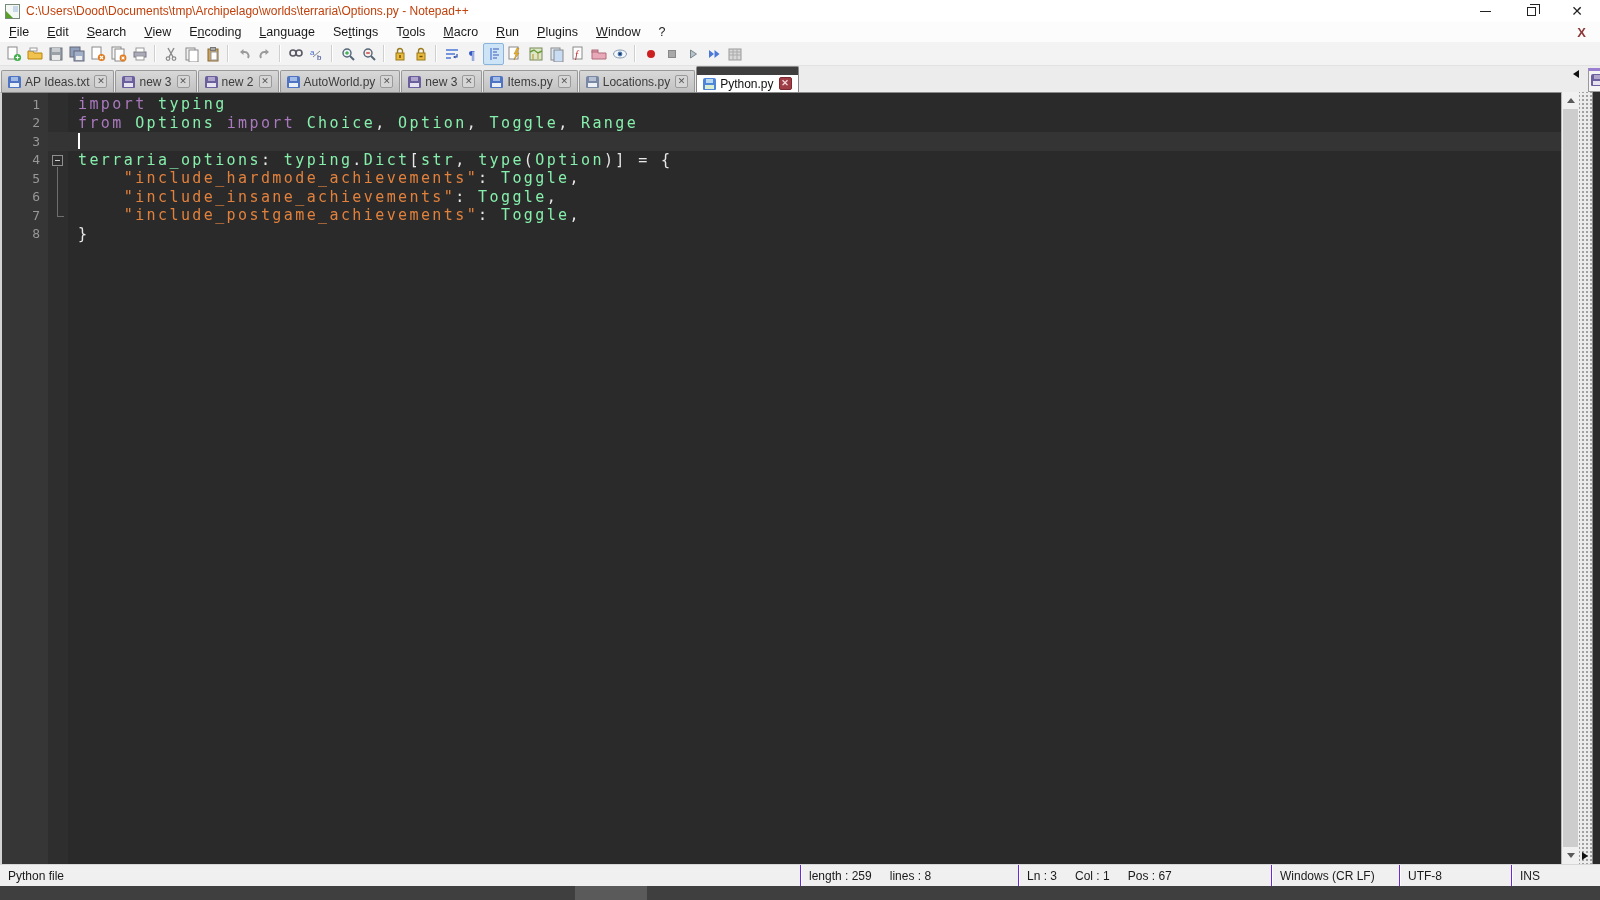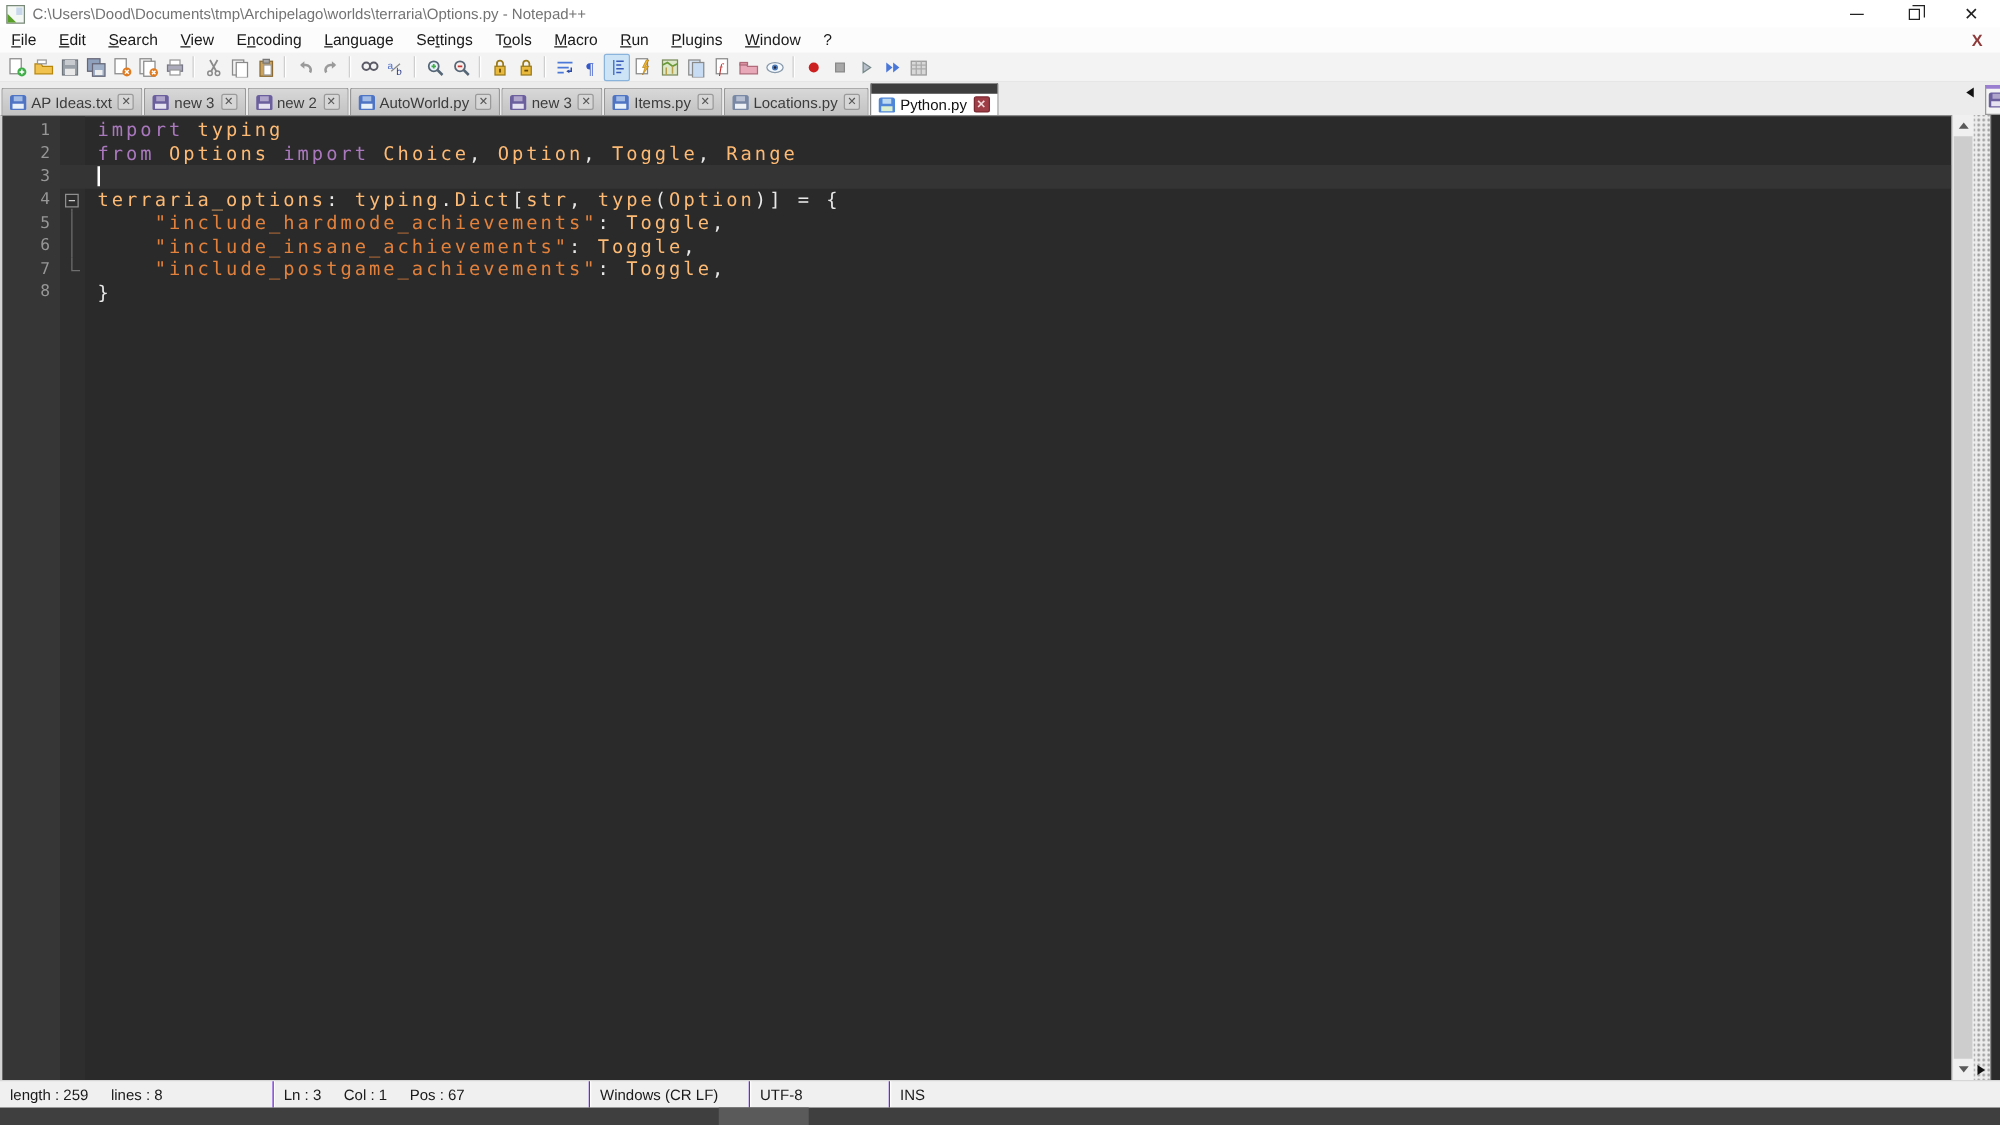--- a/index.html
+++ b/index.html
@@ -6,21 +6,21 @@
   html,body { width:1600px; height:900px; overflow:hidden; }
   body { font-family:"Liberation Sans", sans-serif; background:#fff; }
   .window { width:1600px; height:900px; display:flex; flex-direction:column; }
 
   
   .titlebar { height:22px; background:#ffffff; display:flex; align-items:center; flex:0 0 auto; }
   .app-icon { width:15px; height:15px; margin:0 6px 0 5px; position:relative; flex:0 0 auto; }
   .app-icon .page { position:absolute; inset:0; background:#f4f8f4; border:1px solid #7a8a7a; }
   .app-icon .fold { position:absolute; left:1px; bottom:1px; width:0; height:0; border-left:7px solid #58a028; border-top:7px solid transparent; }
   .app-icon .pp { position:absolute; right:2px; top:2px; width:5px; height:6px; background:#c8d8ea; }
-  .title-text { font-size:12px; color:#737373; white-space:nowrap; }
+  .title-text { font-size:12px; color:#c2410c; white-space:nowrap; }
   .titlebar-spacer { flex:1; }
   .win-btn { width:46px; height:22px; display:flex; align-items:center; justify-content:center; color:#222; font-size:13px; }
   .glyph-min { width:11px; height:1px; background:#222; display:block; }
   .glyph-restore { width:9px; height:9px; border:1px solid #222; position:relative; display:block; }
   .glyph-restore:before { content:""; position:absolute; left:2px; top:-4px; width:9px; height:9px; border:1px solid #222; border-bottom:none; border-left:none; }
   .glyph-close { font-size:14px; line-height:14px; }
 
   
   .menubar { height:20px; background:#fcfcfc; display:flex; align-items:center; font-size:12.5px; color:#1a1a1a; flex:0 0 auto; }
   .menu-item { padding:2px 9px; white-space:nowrap; }
@@ -62,21 +62,21 @@
   .gutter-strip { position:absolute; left:0; top:0; bottom:0; width:46px; background:#363636; }
   .fold-strip { position:absolute; left:46px; top:0; bottom:0; width:20px; background:#2e2e2e; }
   .lines { position:absolute; left:0; top:2px; right:0; }
   .line { display:flex; height:18.5px; align-items:center; }
   .ln-num { width:46px; flex:0 0 auto; text-align:right; padding-right:7px;
             font-family:"DejaVu Sans Mono", monospace; font-size:13px; color:#979797; letter-spacing:1px; }
   .fold-cell { width:20px; height:18.5px; flex:0 0 auto; position:relative; }
   .code-cell { flex:1; font-family:"DejaVu Sans Mono", monospace; font-size:15px; letter-spacing:2.4px;
                white-space:pre; display:flex; align-items:center; padding-left:10px; height:18.5px; }
   .line.current .code-cell, .line.current .fold-cell { background:#343434; }
-  .tok-kw { color:#a978bd; } .tok-def { color:#fdba74; } .tok-op { color:#e8e8e8; } .tok-str { color:#e2813c; }
+  .tok-kw { color:#a978bd; } .tok-def { color:#86efac; } .tok-op { color:#e8e8e8; } .tok-str { color:#e2813c; }
   .caret { display:inline-block; width:2px; height:16px; background:#ffffff; }
   .fold-box { position:absolute; left:4px; top:4px; width:11px; height:11px; border:1px solid #8f8f8f; background:#2d2d2d; }
   .fold-box:before { content:""; position:absolute; left:2px; top:4px; width:5px; height:1px; background:#cccccc; }
   .fold-vline { position:absolute; left:9px; top:0; bottom:0; width:1px; background:#6e6e6e; }
   .fold-vline.from-box { top:16px; }
   .fold-end-v { position:absolute; left:9px; top:0; height:10px; width:1px; background:#6e6e6e; }
   .fold-end-h { position:absolute; left:9px; top:10px; width:7px; height:1px; background:#6e6e6e; }
 
   .v-scrollbar { width:18px; flex:0 0 auto; background:#f0f0f0; border-left:1px solid #b6b6b6; display:flex; flex-direction:column; }
   .sb-arrow { height:17px; display:flex; align-items:center; justify-content:center; }
@@ -474,20 +474,23 @@
           <span class="sb-tri-down"></span>
         </div>
     </div>
     <div class="splitter">
       <span class="split-arrow-bottom"></span>
     </div>
     <div class="second-pane"></div>
   </div>
 
   <div class="statusbar">
+    <div class="sb-sec sb-doc-type">
+        <span>Python file</span>
+      </div>
     <div class="sb-sec sb-len">
       <span>length : 259</span>
       <span>lines : 8</span>
     </div>
     <div class="sb-sec sb-pos">
       <span>Ln : 3</span>
       <span>Col : 1</span>
       <span>Pos : 67</span>
     </div>
     <div class="sb-sec sb-eol">

